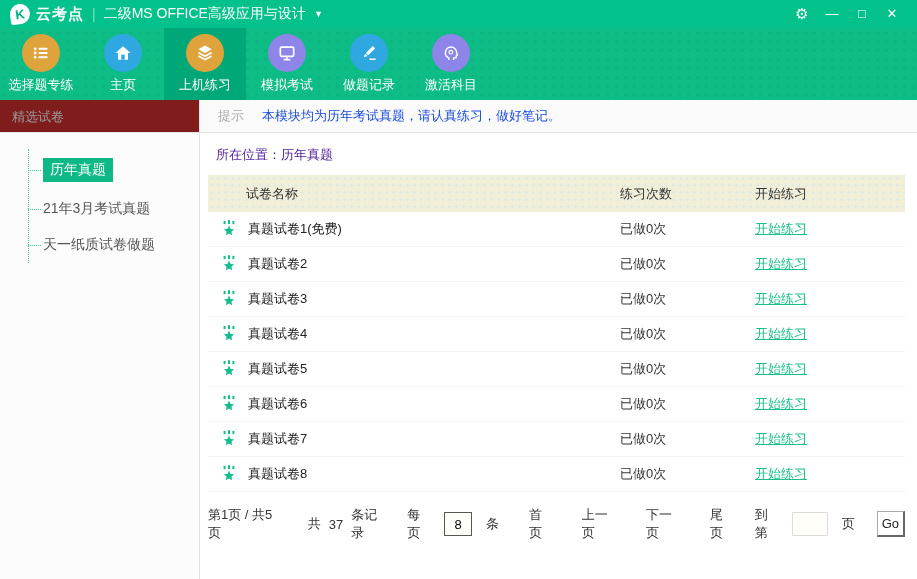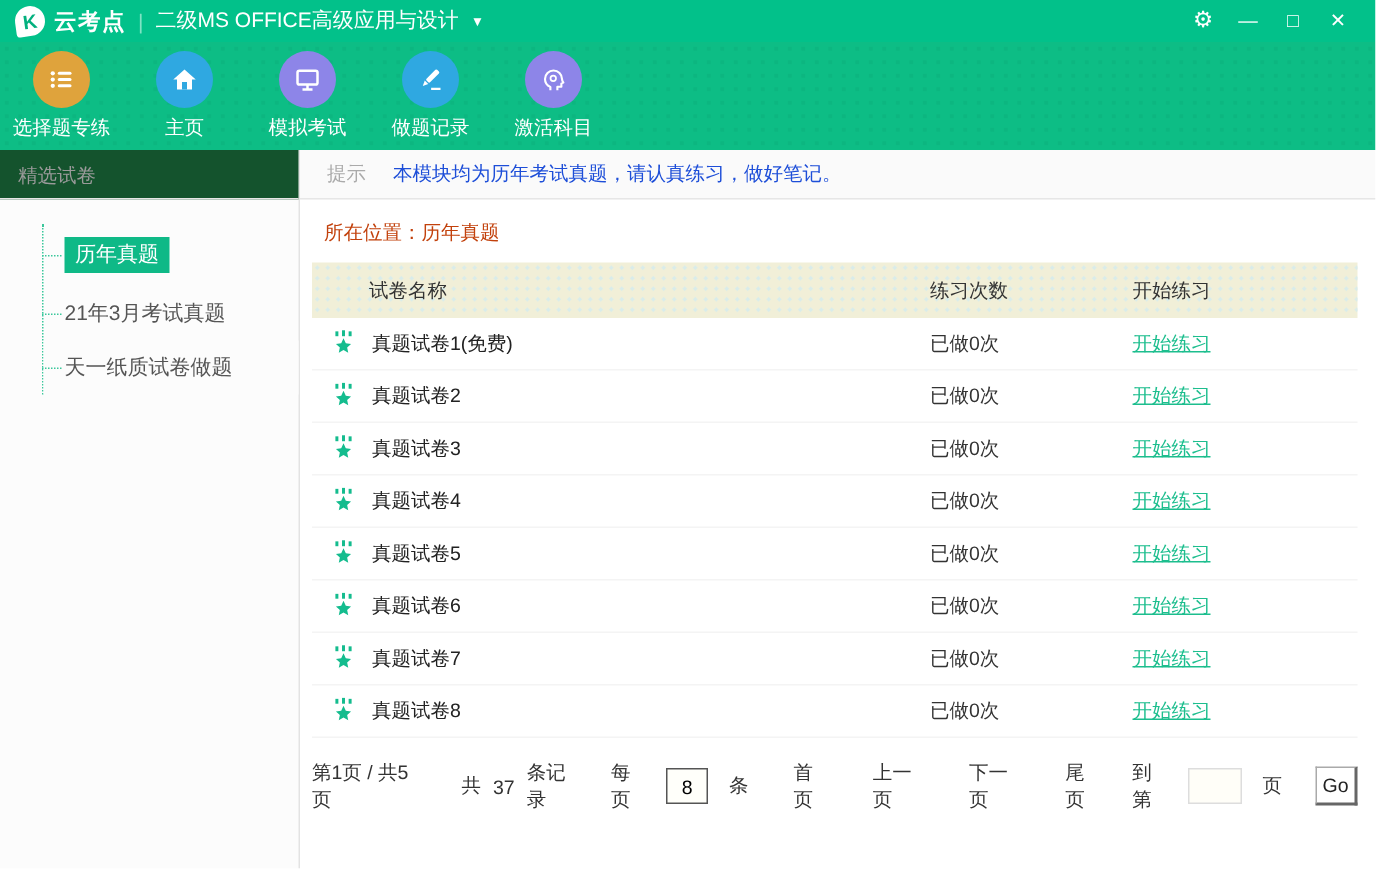--- a/index.html
+++ b/index.html
@@ -24,34 +24,34 @@
     background-image:radial-gradient(rgba(0,90,60,0.07) 1.5px, transparent 1.5px); background-size:9px 9px; }
   .nav-item { width:82px; display:flex; flex-direction:column; align-items:center; justify-content:center; gap:4px; cursor:pointer; }
   .nav-item.active { background:#00a878; }
   .nav-circle { width:38px; height:38px; border-radius:50%; display:flex; align-items:center; justify-content:center; }
   .nav-label { color:#fff; font-size:13px; white-space:nowrap; }
   .c-blue { background:#2fa8e1; } .c-orange { background:#dfa33c; } .c-purple { background:#8d85e8; }
 
   
   .content { flex:1; display:flex; min-height:0; background:#fff; }
   .sidebar { width:200px; border-right:1px solid #e3e3e3; background:#fcfcfc; }
-  .sidebar-header { height:33px; line-height:33px; padding-left:12px; color:#9a9a9a; font-size:13px; border-bottom:1px solid #e6e6e6; background:#14532d; }
+  .sidebar-header { height:33px; line-height:33px; padding-left:12px; color:#9a9a9a; font-size:13px; border-bottom:1px solid #e6e6e6; background:#7f1d1d; }
   .tree { list-style:none; margin:16px 0 0 28px; border-left:1px dotted #3bc79b; }
   .tree li { position:relative; padding:9px 0 9px 14px; font-size:14px; color:#555; cursor:pointer; }
   .tree li::before { content:""; position:absolute; left:-1px; top:50%; width:13px; border-top:1px dotted #3bc79b; }
   .tree li:last-child { margin-bottom:-6px; background:#fcfcfc; }
   .tree .node-label { display:inline-block; }
   .tree li.active .node-label { background:#0fb987; color:#fff; padding:3px 7px; }
 
   .main { flex:1; display:flex; flex-direction:column; min-width:0; }
   .hintbar { height:33px; display:flex; align-items:center; gap:18px; padding-left:18px; font-size:13px;
     border-bottom:1px solid #e6e6e6; background:#fafafa; }
   .hint-label { color:#aaa; }
   .hint-text { color:#1d4ed8; }
-  .breadcrumb { margin:13px 0 11px 16px; font-size:13px; color:#c2410c; }
+  .breadcrumb { margin:13px 0 11px 16px; font-size:13px; color:#4c1d95; }
 
   .table { margin:0 12px 0 8px; }
   .t-head { display:flex; align-items:center; height:37px; background-color:#f1efd8;
     background-image:radial-gradient(#d9ecea 1.3px, transparent 1.3px); background-size:7px 7px;
     font-size:13px; color:#333; }
   .t-row { display:flex; align-items:center; height:35px; font-size:13px; color:#222; border-bottom:1px solid #f4f4f4; }
   .col-name { flex:1; display:flex; align-items:center; padding-left:12px; gap:10px; }
   .t-head .col-name { padding-left:38px; }
   .col-count { width:135px; color:#333; }
   .col-action { width:150px; }
@@ -107,20 +107,30 @@
       <span class="nav-label">选择题专练</span>
     </div>
     <div class="nav-item">
       <div class="nav-circle c-blue">
         <svg width="20" height="20" viewBox="0 0 24 24">
             <path d="M12 4 L21 12 L18 12 L18 20 L6 20 L6 12 L3 12 Z" fill="#fff"></path>
             <rect x="10" y="14" width="4" height="6" fill="#2fa8e1"></rect>
           </svg>
       </div>
       <span class="nav-label">主页</span>
+    </div>
+    <div class="nav-item active">
+      <div class="nav-circle c-orange">
+        <svg width="20" height="20" viewBox="0 0 24 24">
+            <path d="M12 3 L20 7.5 L12 12 L4 7.5 Z" fill="#fff"></path>
+            <path d="M4 11.5 l8 4.5 8-4.5" stroke="#fff" stroke-width="2" fill="none"></path>
+            <path d="M4 15.5 l8 4.5 8-4.5" stroke="#fff" stroke-width="2" fill="none"></path>
+          </svg>
+      </div>
+      <span class="nav-label">上机练习</span>
     </div>
     <div class="nav-item">
       <div class="nav-circle c-purple">
         <svg width="20" height="20" viewBox="0 0 24 24">
             <rect x="4" y="5" width="16" height="11" rx="1.5" fill="none" stroke="#fff" stroke-width="2"></rect>
             <line x1="12" y1="16" x2="12" y2="20" stroke="#fff" stroke-width="2"></line>
             <line x1="8" y1="20" x2="16" y2="20" stroke="#fff" stroke-width="2"></line>
           </svg>
       </div>
       <span class="nav-label">模拟考试</span>

